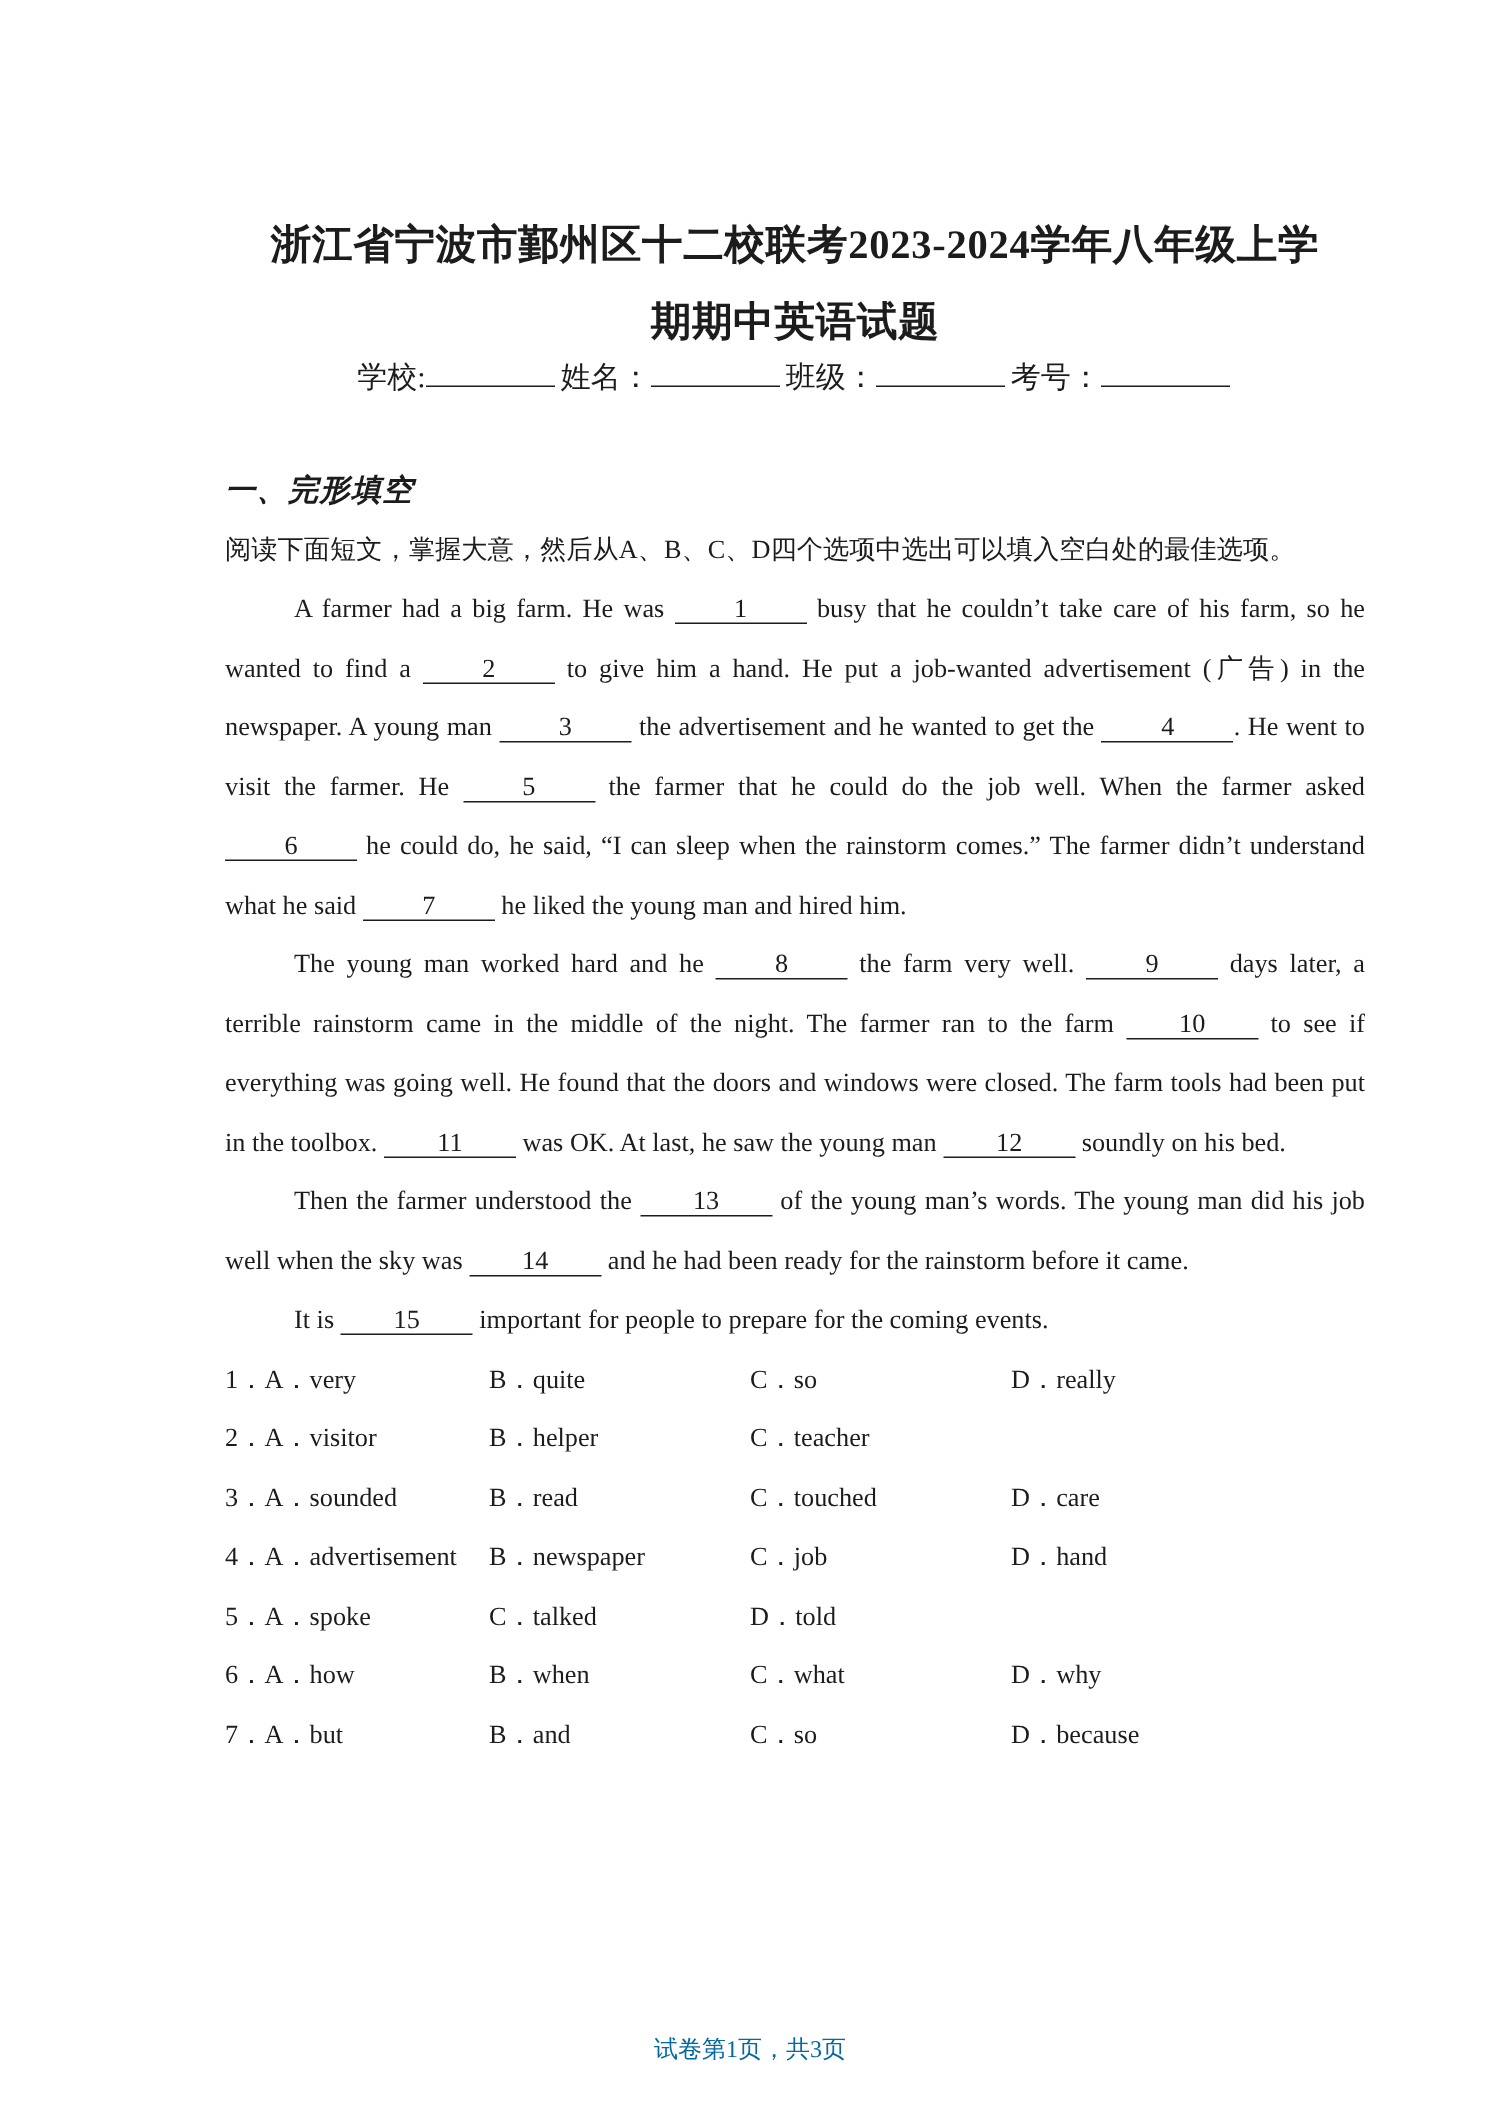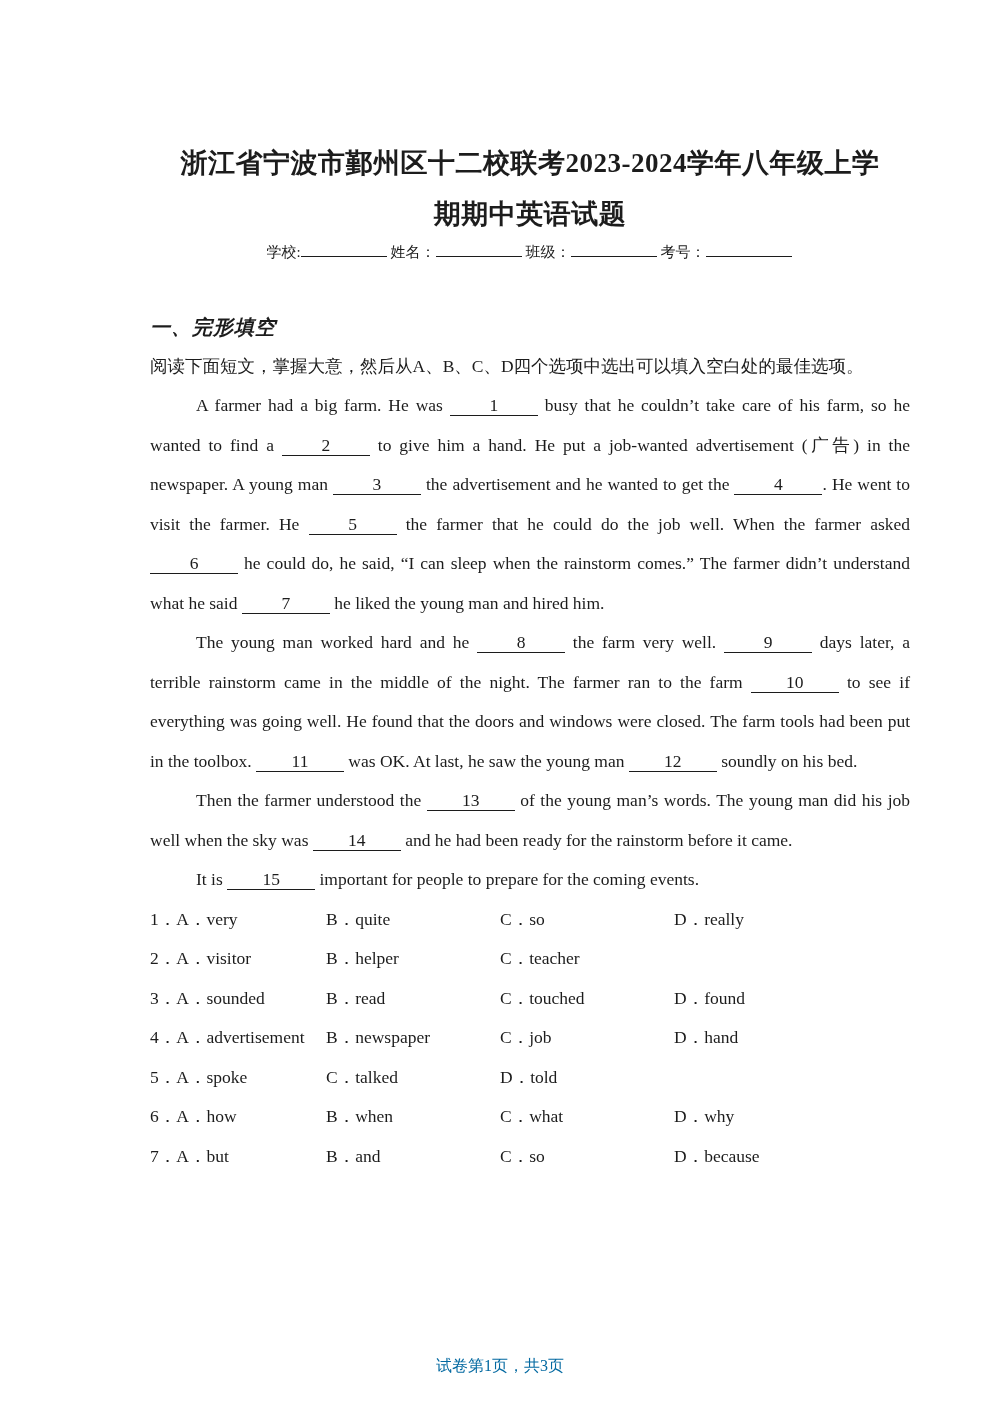--- a/index.html
+++ b/index.html
@@ -20,21 +20,21 @@
     text-align: center;
     font-weight: bold;
     font-size: 27px;
     line-height: 51px;
     letter-spacing: 0.5px;
   }
   .fields {
     margin-top: -4px;
     line-height: 32px;
     text-align: center;
-    font-size: 15px;
+    font-size: 20px;
     white-space: nowrap;
   }
   .field { display: inline-block; margin: 0 1px; }
   .fline {
     display: inline-block;
     width: 86px;
     height: 14px;
     border-bottom: 1.5px solid #1c1c1c;
     margin-right: 2px;
   }
@@ -116,21 +116,21 @@
     </div>
     <div class="opt-row">
       <span class="opt-cell">2．A．visitor</span>
       <span class="opt-cell">B．helper</span>
       <span class="opt-cell">C．teacher</span>
     </div>
     <div class="opt-row">
       <span class="opt-cell">3．A．sounded</span>
       <span class="opt-cell">B．read</span>
       <span class="opt-cell">C．touched</span>
-      <span class="opt-cell">D．found</span>
+      <span class="opt-cell">D．care</span>
     </div>
     <div class="opt-row">
       <span class="opt-cell">4．A．advertisement</span>
       <span class="opt-cell">B．newspaper</span>
       <span class="opt-cell">C．job</span>
       <span class="opt-cell">D．hand</span>
     </div>
     <div class="opt-row">
       <span class="opt-cell">5．A．spoke</span>
       <span class="opt-cell">C．talked</span>

